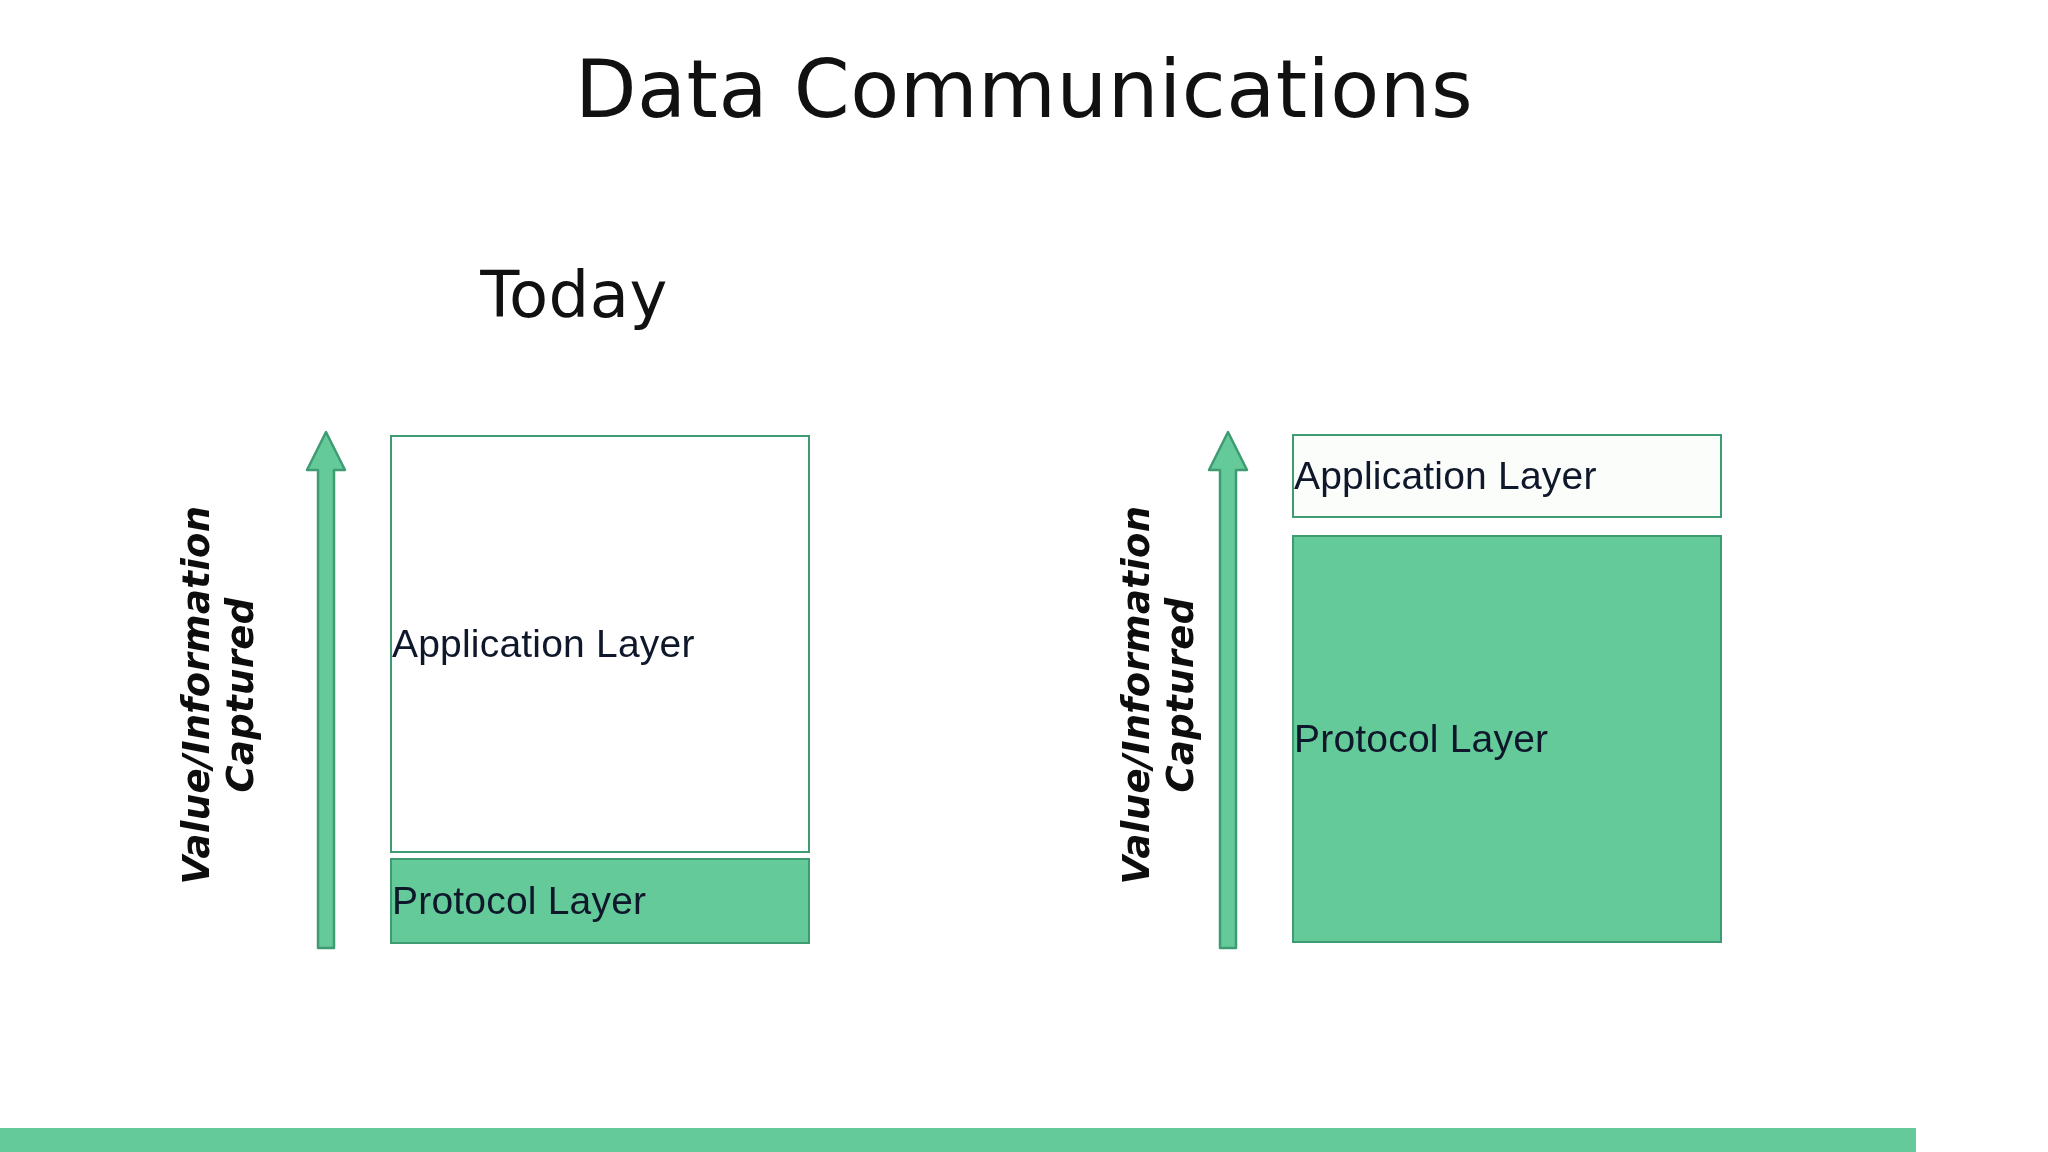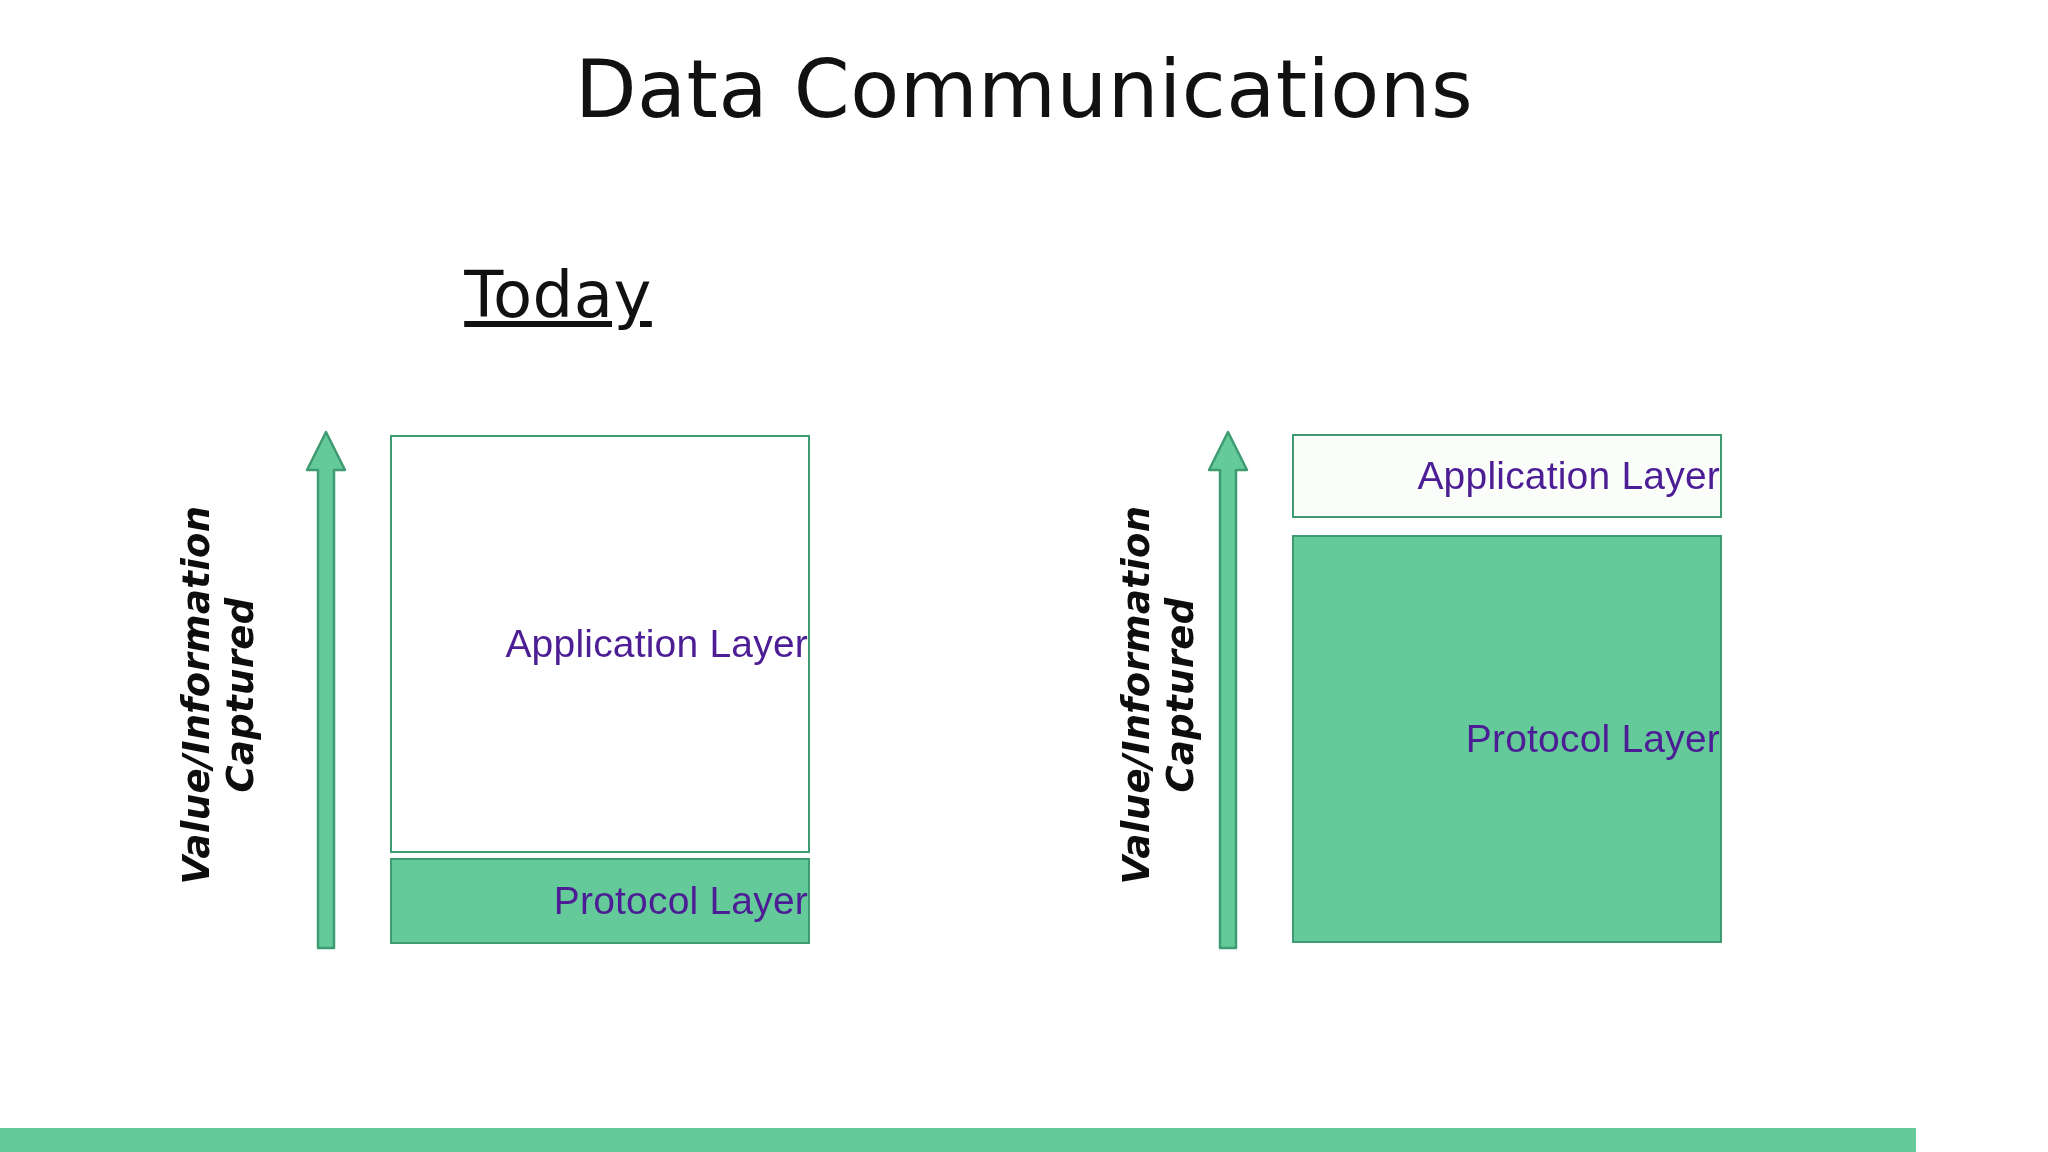--- a/index.html
+++ b/index.html
@@ -37,21 +37,21 @@
     position: absolute;
     font-family: "DejaVu Sans", sans-serif;
     font-size: 64px;
     font-weight: 400;
     color: #111111;
     letter-spacing: 0.5px;
     text-align: center;
     white-space: nowrap;
     line-height: 1.05;
   }
-  #heading-today  { left: 328px;  top: 262px; width: 460px; text-decoration: underline; }
+  #heading-today  { left: 344px;  top: 262px; width: 460px; }
   #heading-tomorrow { left: 1240px; top: 262px; width: 480px; }
 
   
   .axis-arrow {
     position: absolute;
     width: 44px;
   }
   .axis-arrow svg { display: block; }
   #arrow-today    { left: 304px;  top: 428px; height: 524px; }
   #arrow-tomorrow { left: 1206px; top: 428px; height: 524px; }
@@ -75,25 +75,25 @@
   }
   #axis-label-today    { left: 175px;  top: 910px; }
   #axis-label-tomorrow { left: 1115px; top: 910px; }
 
   
   .layer-box {
     position: absolute;
     box-sizing: border-box;
     display: flex;
     align-items: center;
-    justify-content: flex-end;
+    justify-content: flex-start;
     font-family: "Liberation Sans", sans-serif;
     font-size: 39px;
     font-weight: 400;
-    color: #4c1d95;
+    color: #0f172a;
     letter-spacing: 0.2px;
     white-space: nowrap;
   }
 
   
   #box-today-application {
     left: 390px;  top: 435px;  width: 420px; height: 418px;
     background: #ffffff;
     border: 2px solid #3f9c72;
   }

